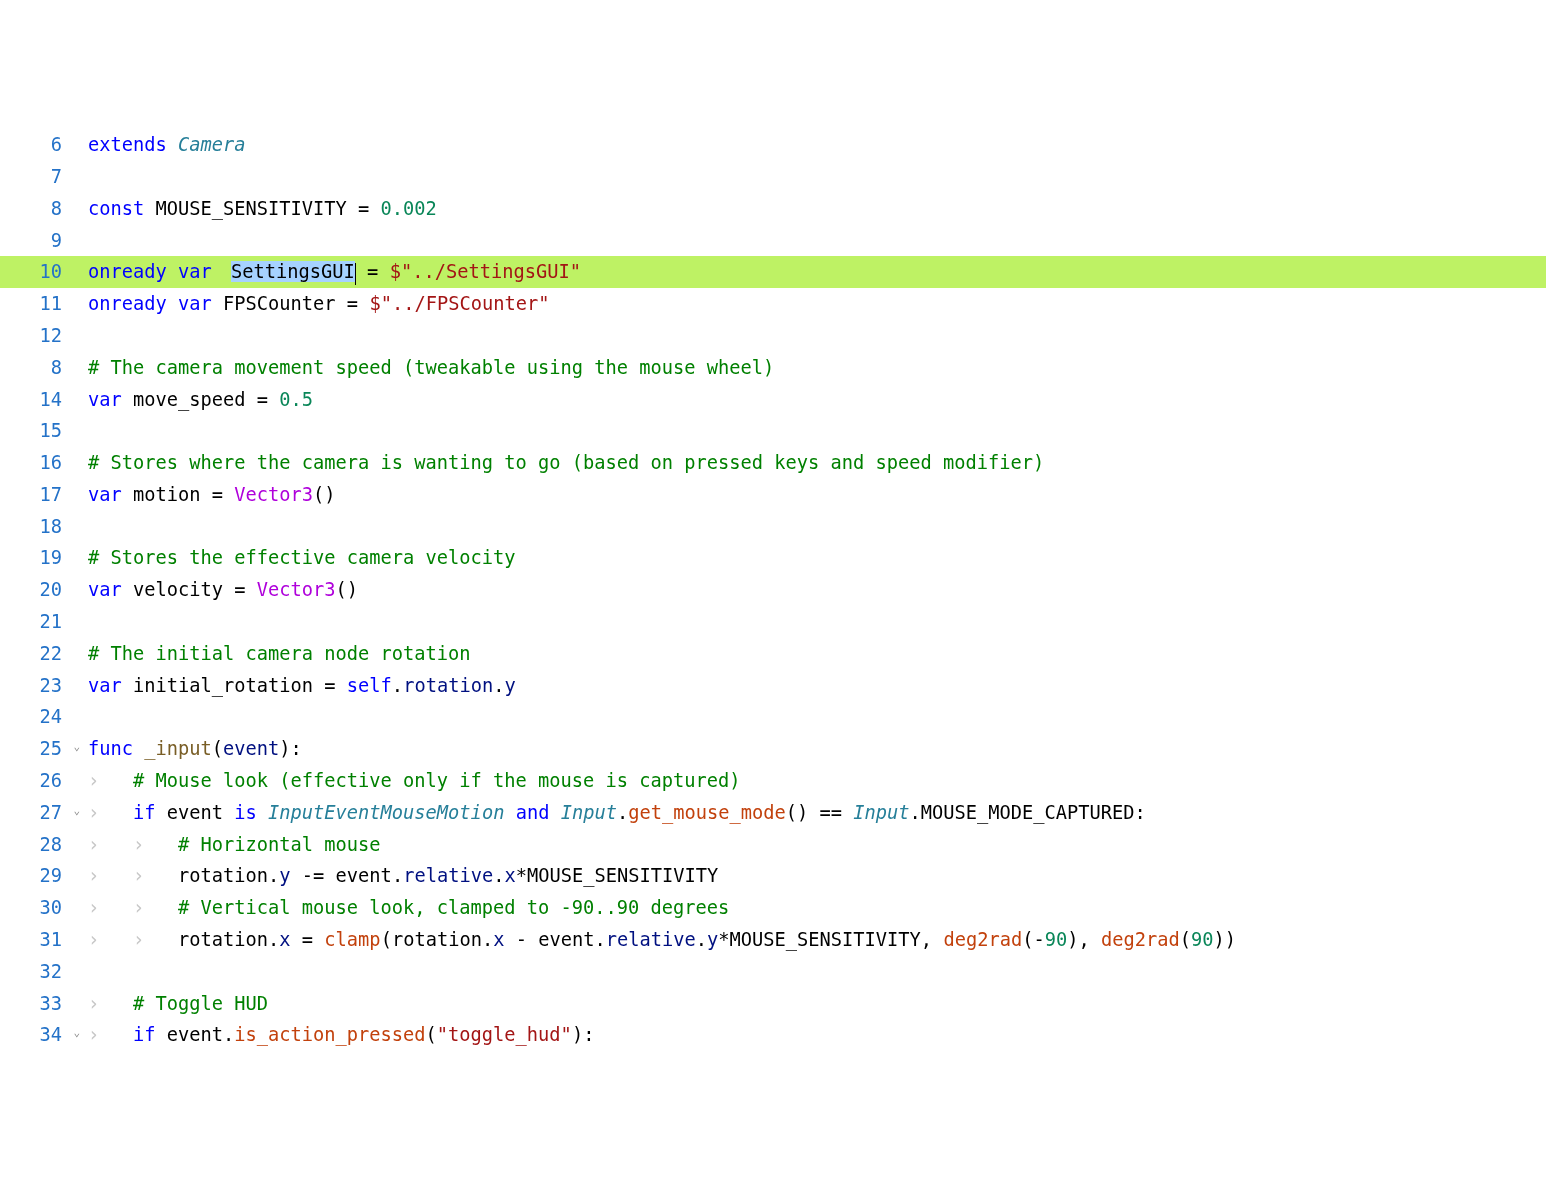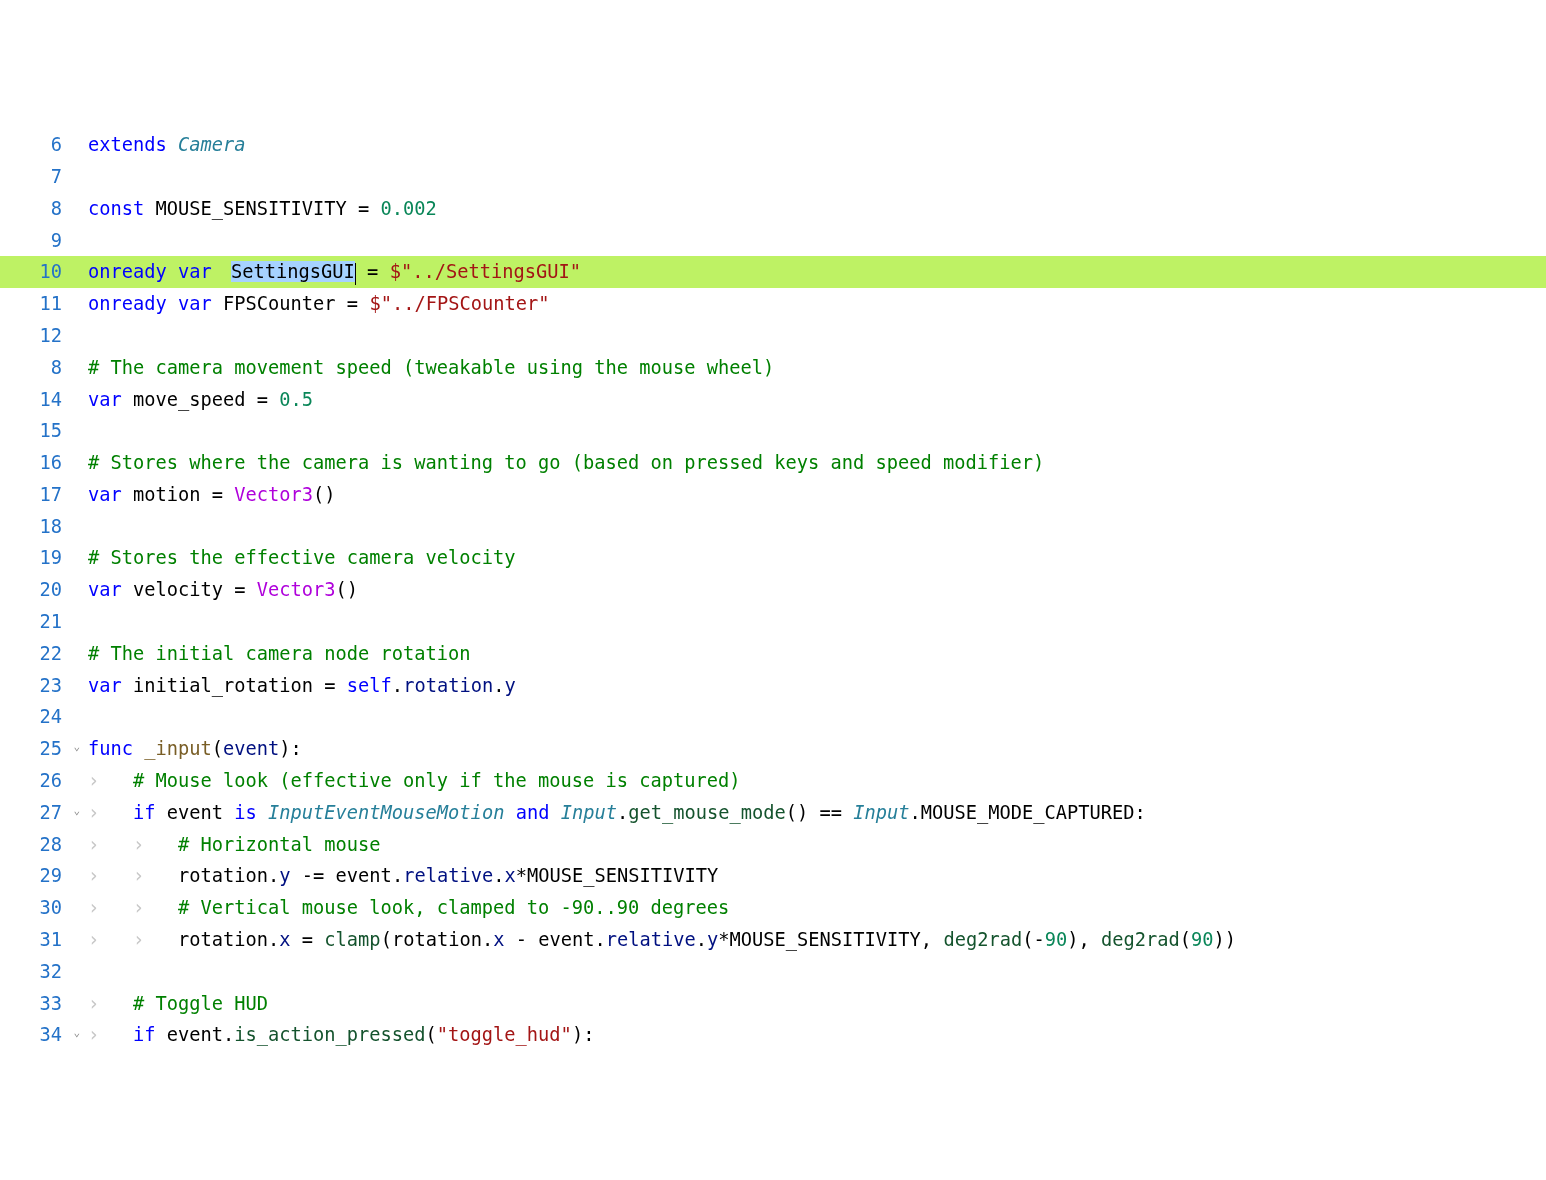--- a/index.html
+++ b/index.html
@@ -57,21 +57,21 @@
   .str { color: #a31515; }        
   .comment { color: #008000; }    
   .func { color: #795e26; margin-top: 45px; }       
   .op { color: #000000; }
   .punct { color: #000000; }
   .classname { color: #267f99; font-style: italic; }
   .vec { color: #af00db; margin-top: 8px; }      
   .self { color: #0000ff; }
   .prop { color: #001080; }
   .dollar { color: #a31515; }
-  .method { color: #14532d; }
+  .method { color: #c2410c; }
   .param { color: #001080; }
   .sel {
     background: #a6d2ff;
     margin-left: 8px;
   }
   .cursor {
     display: inline-block;
     width: 0;
     border-left: 1.5px solid #000;
     height: 1.2em;

